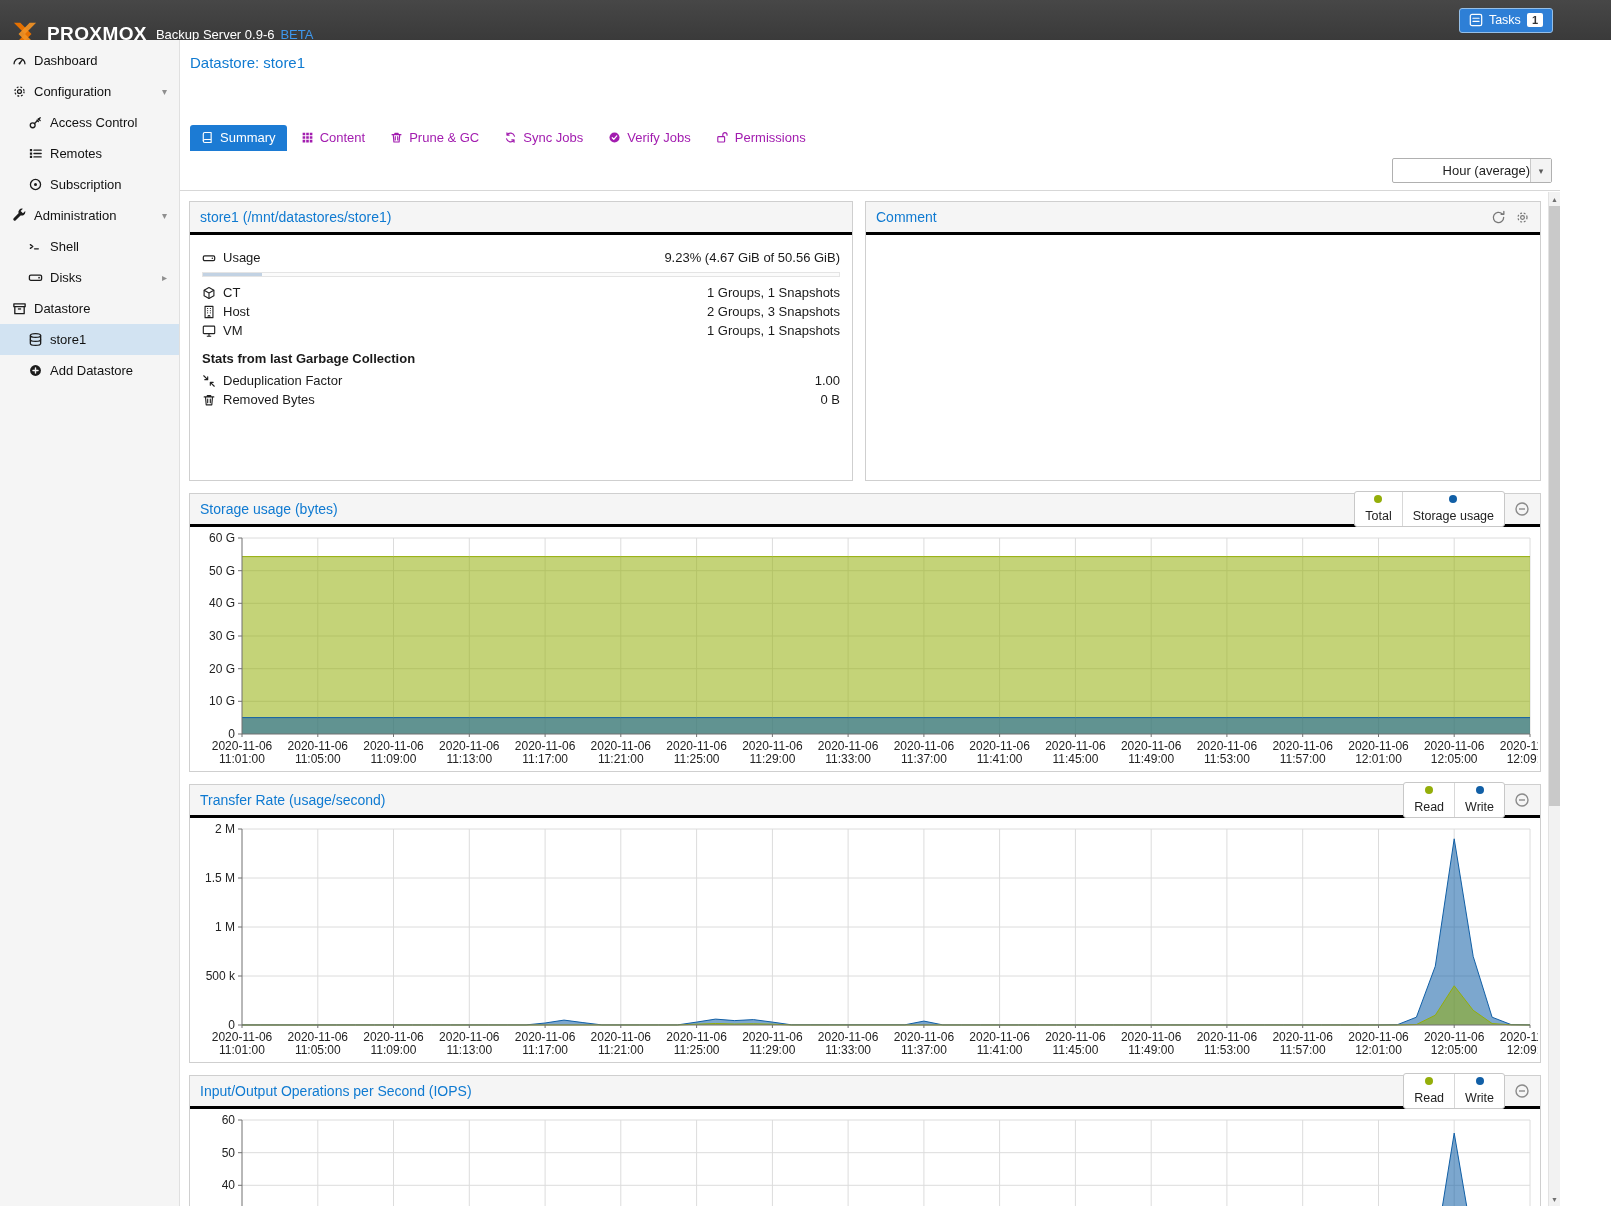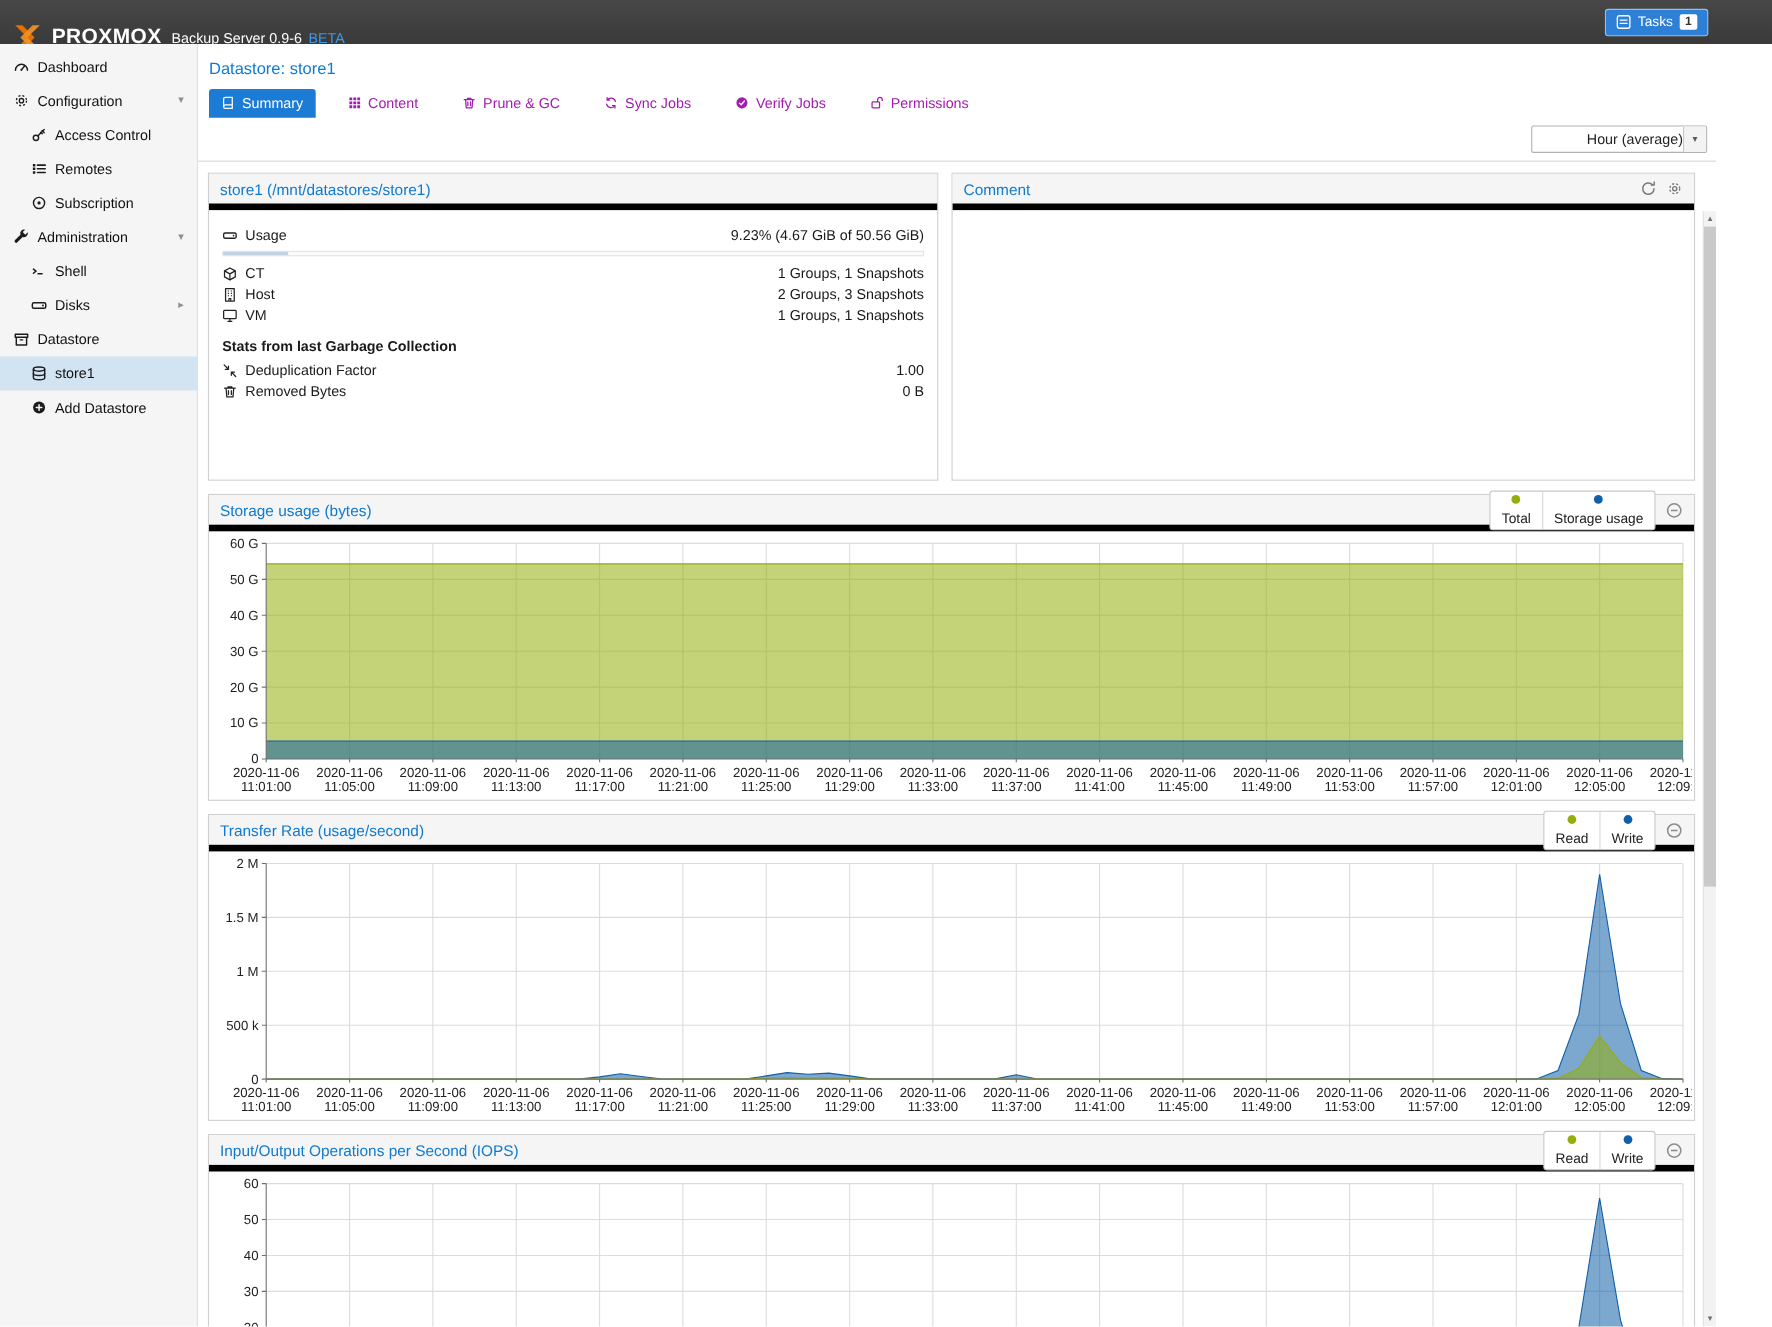--- a/index.html
+++ b/index.html
@@ -30,34 +30,34 @@
   
   .sbitem { position:relative; display:flex; align-items:center; height:31px; padding-left:12px; cursor:pointer; color:#111; }
   .sbitem .ic { margin-right:7px; color:#1c1c1c; }
   .sbitem.child { padding-left:28px; }
   .sbitem.sel { background:#d2e3f2; }
   .sb-caret { position:absolute; right:12px; color:#8f8f8f; font-size:10px; }
 
   
   .page-head { padding:14px 0 8px 10px; }
   .page-title { color:#0f7ad1; font-size:15px; }
-  .tabbar { display:flex; gap:18px; padding-left:10px; height:28px; align-items:flex-end; }
+  .tabbar { display:flex; gap:3px; padding-left:10px; height:28px; align-items:flex-end;margin-top:44px; }
   .tab { display:inline-flex; align-items:center; gap:6px; padding:5px 11px 6px; border-radius:3px 3px 0 0; color:#a21caf; cursor:pointer; }
   .tab .ic { color:inherit; }
   .tab.active { background:#1c7bd4; color:#fff; }
   .toolbar { height:40px; display:flex; align-items:center; justify-content:flex-end; padding-right:8px; border-bottom:1px solid #d7d7d7; }
   .combo { width:160px; height:25px; background:#fff; border:1px solid #b0b0b0; border-radius:2px; display:flex; align-items:center; cursor:pointer; }
   .combo-label { flex:1; padding-left:8px; font-size:13px; color:#222;text-align:right; }
   .combo-trigger { width:21px; height:100%; border-left:1px solid #c9c9c9; background:#f3f3f3; display:flex; align-items:center; justify-content:center; color:#5a5a5a; font-size:9px; }
 
   
   .panels { padding:10px 19px 0 9px; }
   .panel-row { display:flex; gap:12px; margin-bottom:12px; }
   .panel { border:1px solid #cfcfcf; background:#fff; }
-  .panel-hd { height:33px; display:flex; align-items:center; padding:0 10px; background:#f5f5f5; border-bottom:6px solid #000000; }
+  .panel-hd { height:33px; display:flex; align-items:center; padding:0 10px; background:#f5f5f5; border-bottom:3px solid #000000; }
   .panel-title { color:#0f7ad1; font-size:14px; }
   .summary-panel { width:664px; height:280px; }
   .comment-panel { flex:1; height:280px; }
   .panel-bd { padding:13px 12px; }
   .hd-tools { margin-left:auto; display:flex; gap:9px; color:#777; }
   .hd-tools .ic { cursor:pointer; }
 
   .srow { display:flex; align-items:center; height:19px; }
   .srow .ic { margin-right:7px; color:#222; }
   .srow .val { margin-left:auto; }

